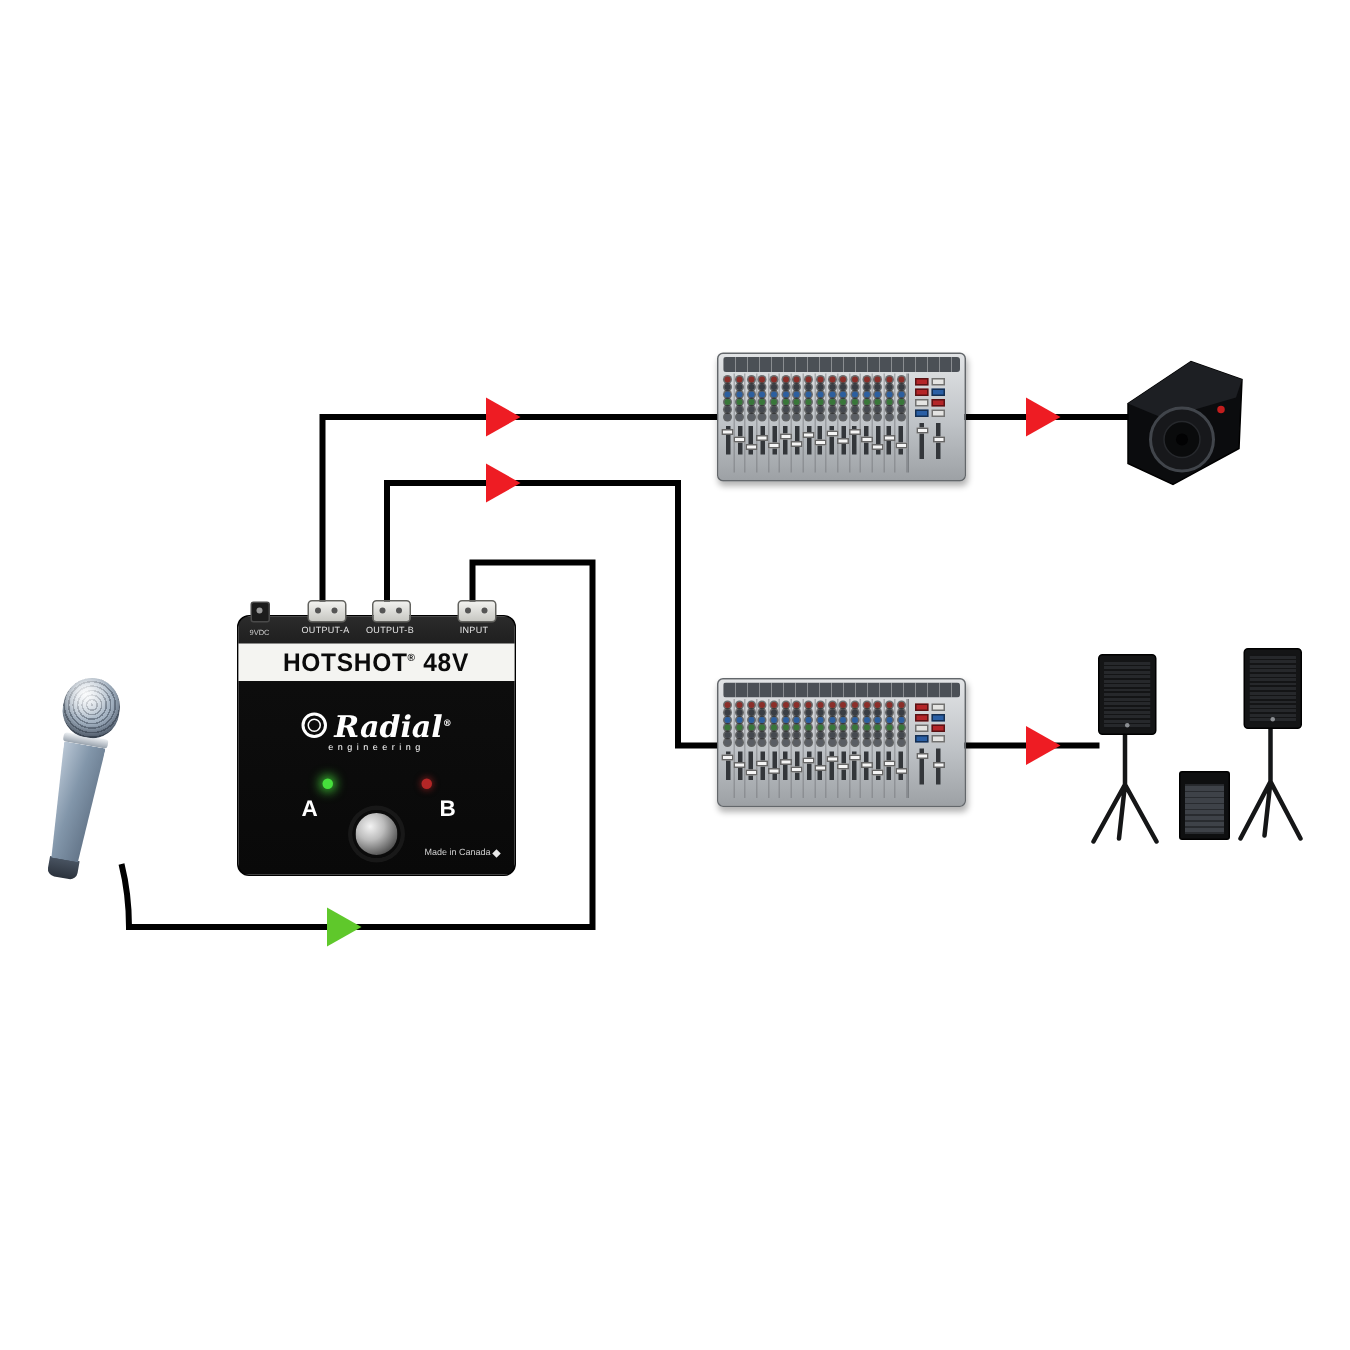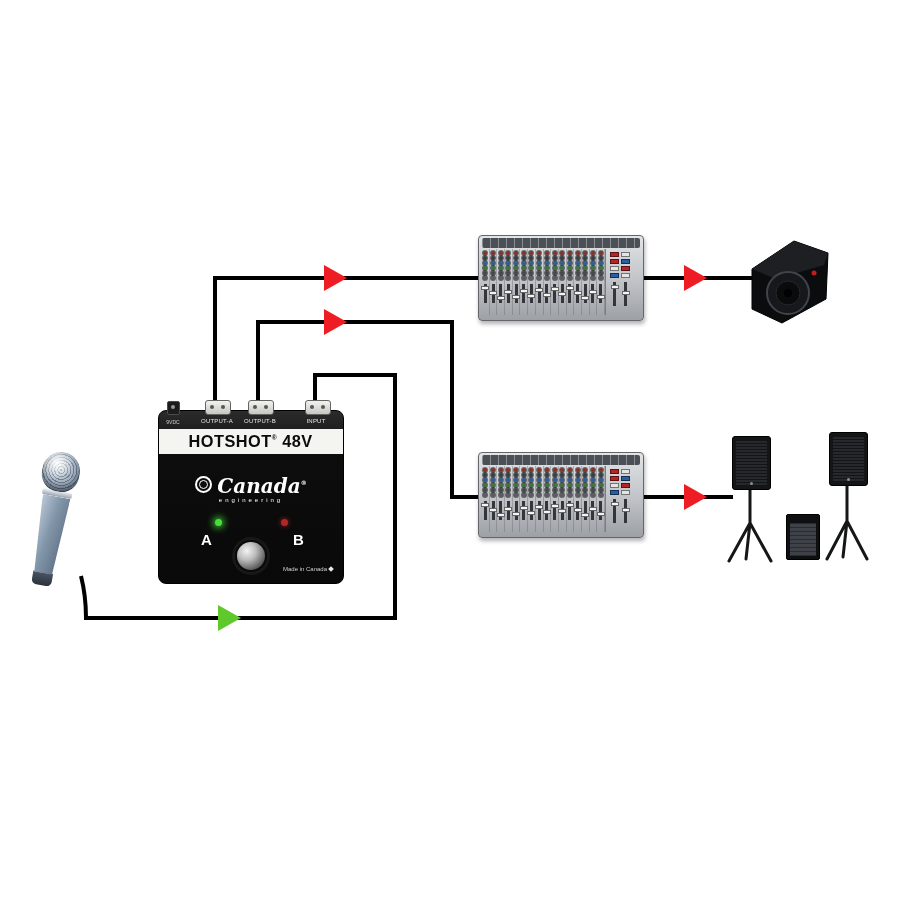--- a/index.html
+++ b/index.html
@@ -131,21 +131,21 @@
 
     <div class="hs-plate">
       <div class="hs-title">
         <span>HOTSHOT</span><sup>®</sup><span> 48V</span>
       </div>
     </div>
 
     <div class="hs-logo">
       <div class="logo-row">
         <span class="logo-emblem"></span>
-        <span class="logo-name"><span>Canada</span><sup>®</sup></span>
+        <span class="logo-name"><span>Radial</span><sup>®</sup></span>
       </div>
       <div class="logo-sub">engineering</div>
     </div>
 
     <span class="led led-a" style="background: rgb(70, 224, 60);"></span>
     <span class="led led-b" style="background: rgb(179, 38, 38);"></span>
     <span class="sw-label sw-a">A</span>
     <span class="sw-label sw-b">B</span>
     <div class="footswitch"></div>
     <div class="hs-origin">

